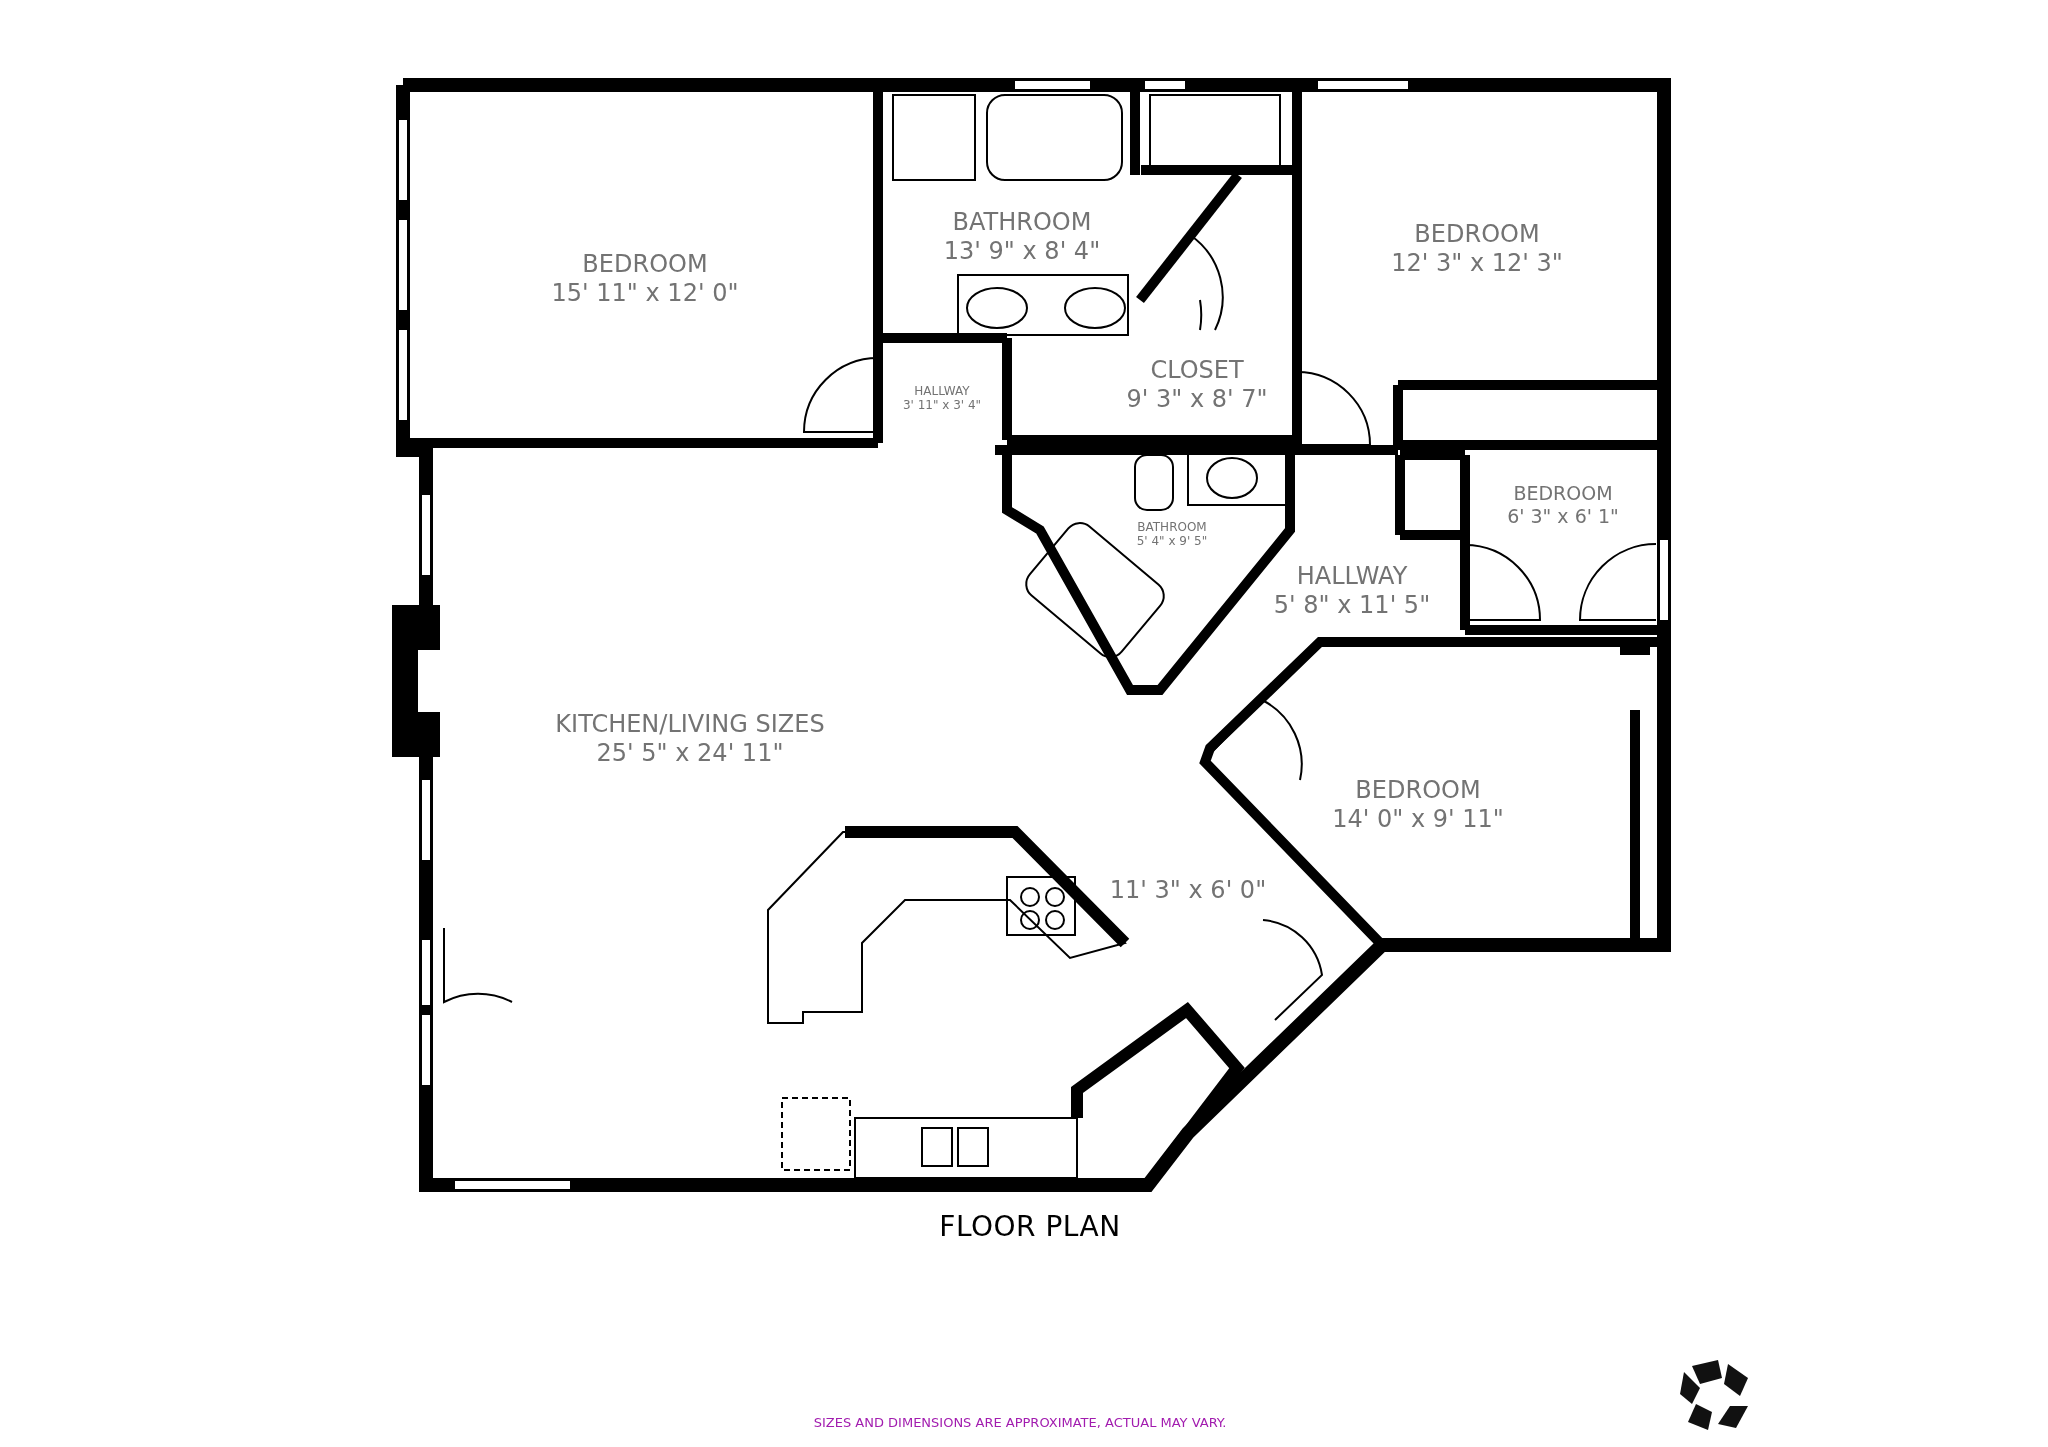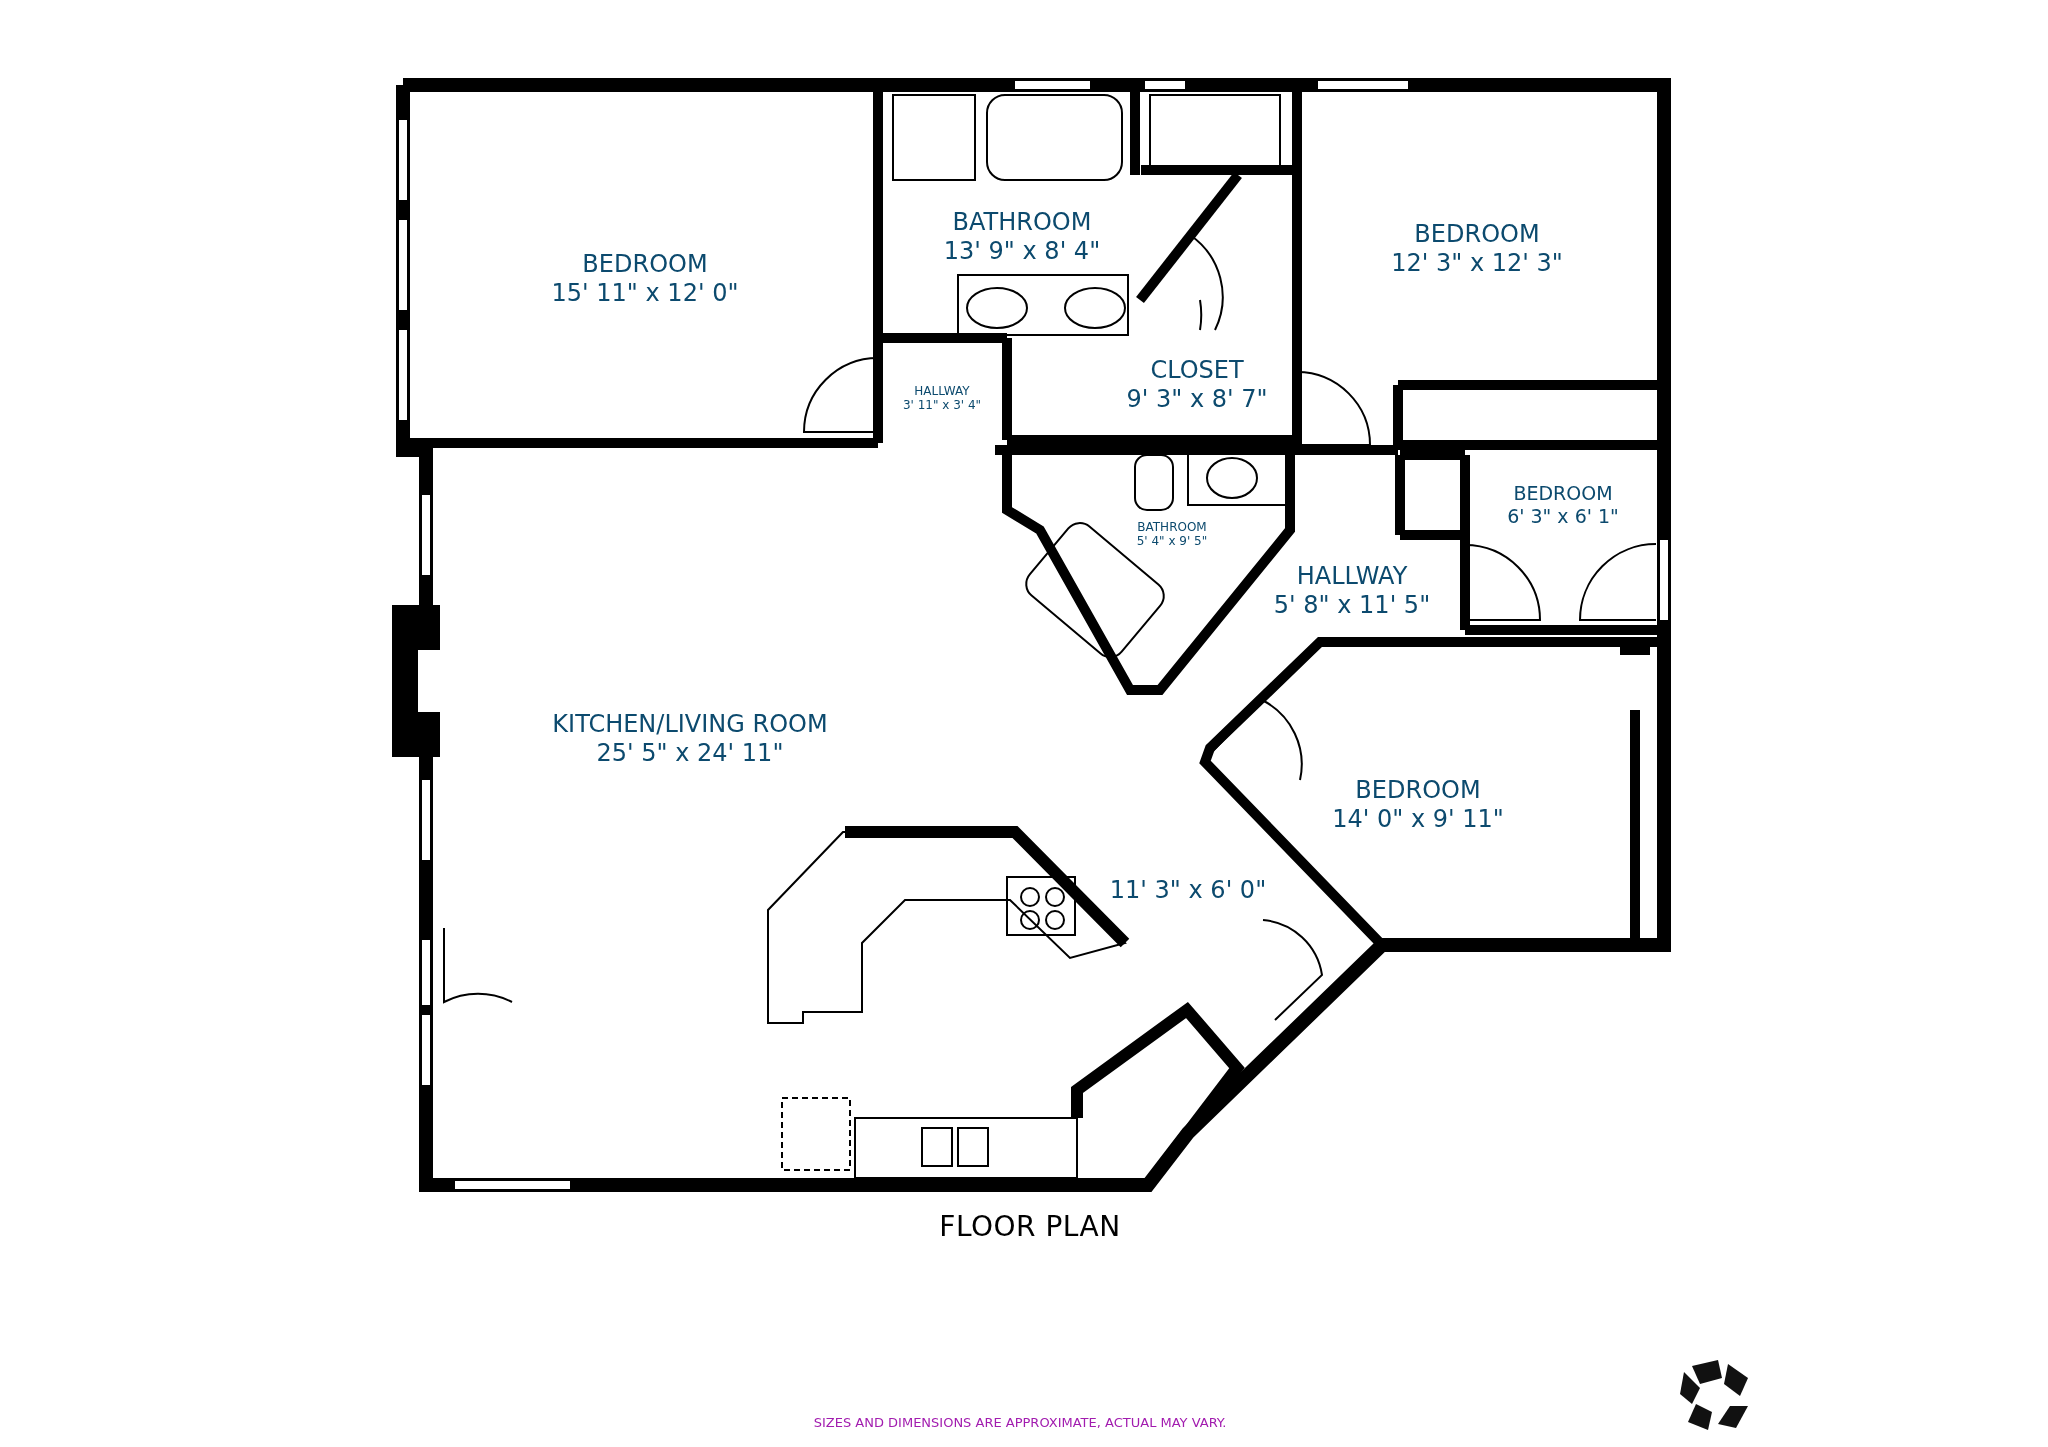--- a/index.html
+++ b/index.html
@@ -1,18 +1,18 @@
 <!DOCTYPE html>
 <html><head>
   <meta charset="utf-8">
   <style>
     html, body { margin:0; padding:0; background:#ffffff; }
     body { width:2048px; height:1447px; position:relative; overflow:hidden; font-family:"DejaVu Sans", sans-serif; }
     svg.plan { position:absolute; left:0; top:0; }
-    .lbl { position:absolute; text-align:center; color:#0c4a6e; white-space:nowrap; transform:translate(-50%,0); line-height:1.2; }
+    .lbl { position:absolute; text-align:center; color:#737373; white-space:nowrap; transform:translate(-50%,0); line-height:1.2; }
     .lbl .n { display:block; }
     .lbl .d { display:block; }
     .big { font-size:24px; }
     .med { font-size:19px; }
     .sm { font-size:12px; }
     .title { position:absolute; left:1030px; top:1210px; transform:translateX(-50%); font-size:28px; color:#000000; letter-spacing:0.5px; }
     .disc { position:absolute; left:1020px; top:1415px; transform:translateX(-50%); font-size:13px; color:#a21caf; }
     .brand { position:absolute; left:1678px; top:1358px; display:flex; align-items:center; }
     .brand-name { font-family:"DejaVu Serif", serif; font-size:44px; color:#111; margin-left:14px; }
     .reg { font-size:10px; vertical-align:top; }
@@ -156,21 +156,21 @@
 </div>
 <div class="lbl med" style="left:1563px;top:482px;">
   <span class="n">BEDROOM</span>
   <span class="d">6' 3" x 6' 1"</span>
 </div>
 <div class="lbl big" style="left:1352px;top:562px;">
   <span class="n">HALLWAY</span>
   <span class="d">5' 8" x 11' 5"</span>
 </div>
 <div class="lbl big" style="left:690px;top:710px;">
-  <span class="n">KITCHEN/LIVING ROOM</span>
+  <span class="n">KITCHEN/LIVING SIZES</span>
   <span class="d">25' 5" x 24' 11"</span>
 </div>
 <div class="lbl big" style="left:1418px;top:776px;">
   <span class="n">BEDROOM</span>
   <span class="d">14' 0" x 9' 11"</span>
 </div>
 <div class="lbl big" style="left:1188px;top:876px;">
   <span class="d">11' 3" x 6' 0"</span>
 </div>
 

